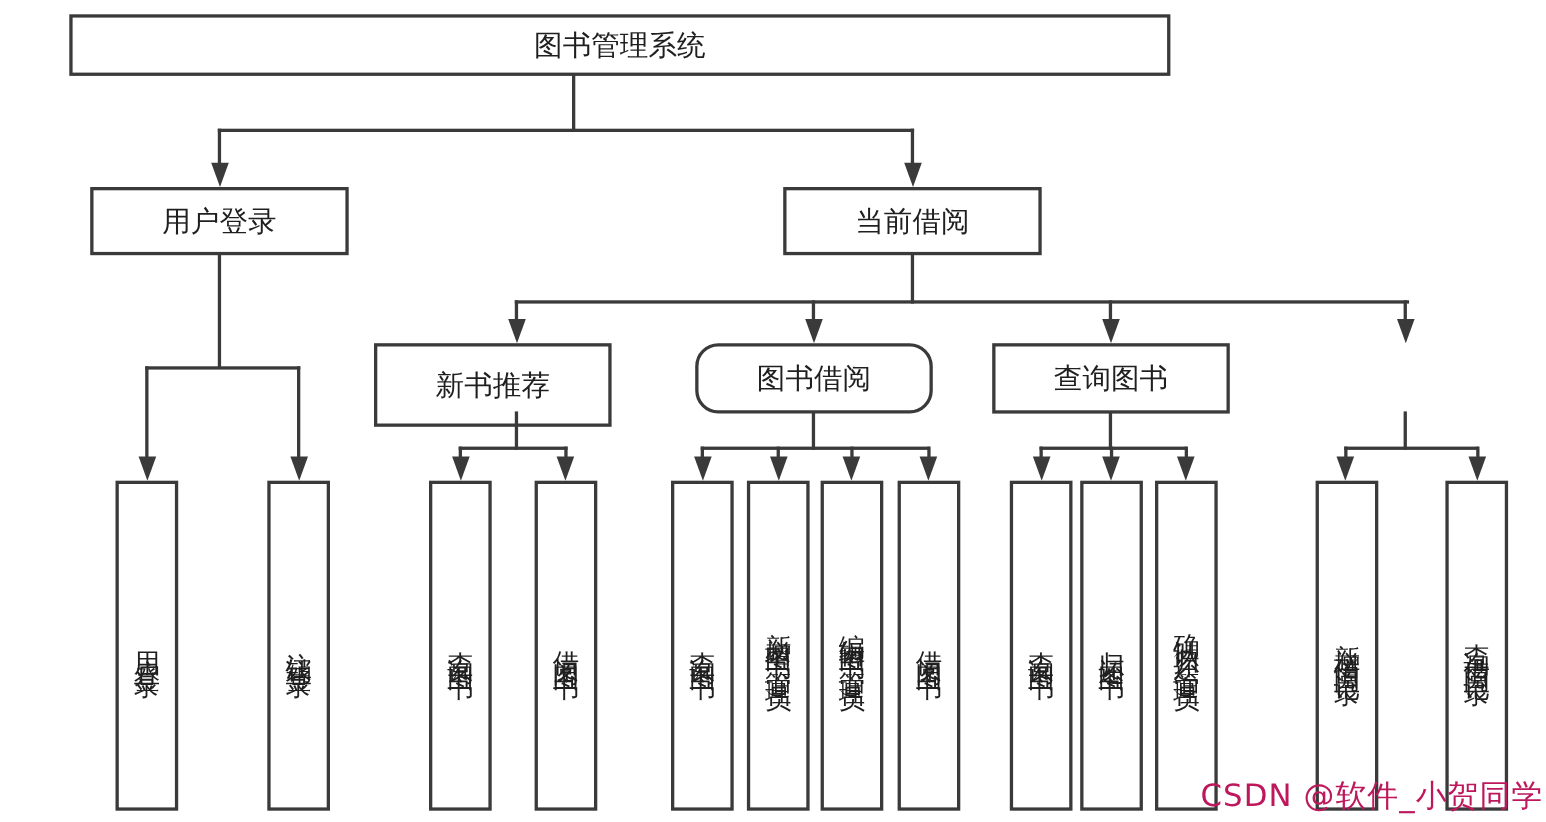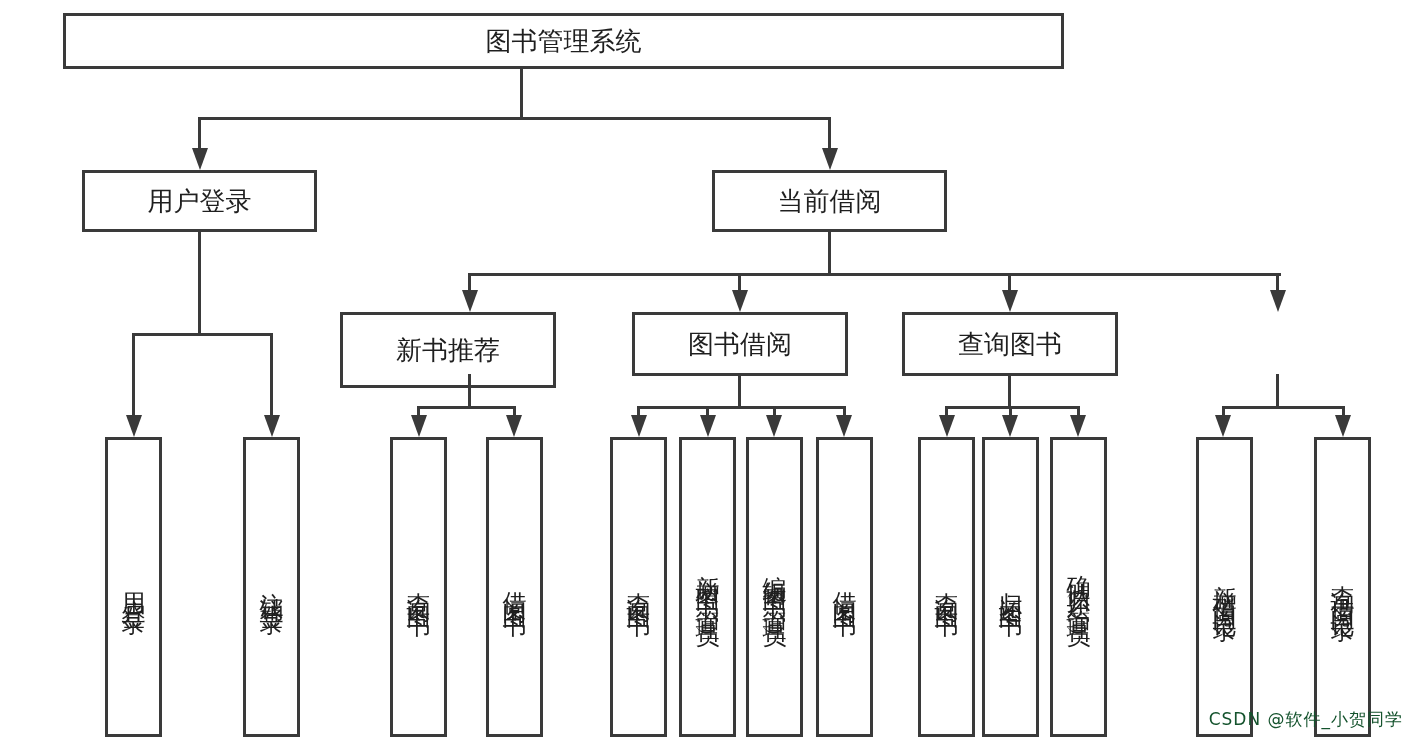--- a/index.html
+++ b/index.html
@@ -20,21 +20,21 @@
   }
   .hline,.vline{position:absolute;background:#3a3a3a;}
   .hline{height:3px;}
   .vline{width:3px;}
   .arrow{
     position:absolute;width:0;height:0;
     border-left:8px solid transparent;border-right:8px solid transparent;
     border-top:22px solid #3a3a3a;
   }
   .watermark{
-    position:absolute;right:2px;bottom:16px;font-size:17px;color:#14532d;
+    position:absolute;right:2px;bottom:4px;font-size:28px;color:#be185d;
     letter-spacing:1px;
   }
 </style>
 </head>
 <body>
 
 <div id="stage">
 
   <div class="box" style="left:21px;top:13px;width:1001px;height:56px;margin-left:42px;">
     <span>图书管理系统</span>
@@ -68,21 +68,21 @@
   <div class="vline" style="left:1008px;top:273px;height:20px;"></div>
   <div class="vline" style="left:1276px;top:273px;height:20px;"></div>
   <div class="arrow" style="left:462px;top:290px;"></div>
   <div class="arrow" style="left:732px;top:290px;"></div>
   <div class="arrow" style="left:1002px;top:290px;"></div>
   <div class="arrow" style="left:1270px;top:290px;"></div>
 
   <div class="box" style="left:340px;top:312px;width:216px;height:76px;">
     <span>新书推荐</span>
   </div>
-  <div class="box" style="left:632px;top:312px;width:216px;height:64px;">
+  <div class="box" style="left:632px;top:312px;width:216px;height:64px;border-radius:21px;">
     <span>图书借阅</span>
   </div>
   <div class="box" style="left:902px;top:312px;width:216px;height:64px;">
     <span>查询图书</span>
   </div>
 
   <div class="vline" style="left:468px;top:374px;height:35px;"></div>
   <div class="hline" style="left:417px;top:406px;width:99px;"></div>
   <div class="vline" style="left:417px;top:406px;height:12px;"></div>
   <div class="vline" style="left:513px;top:406px;height:12px;"></div>

